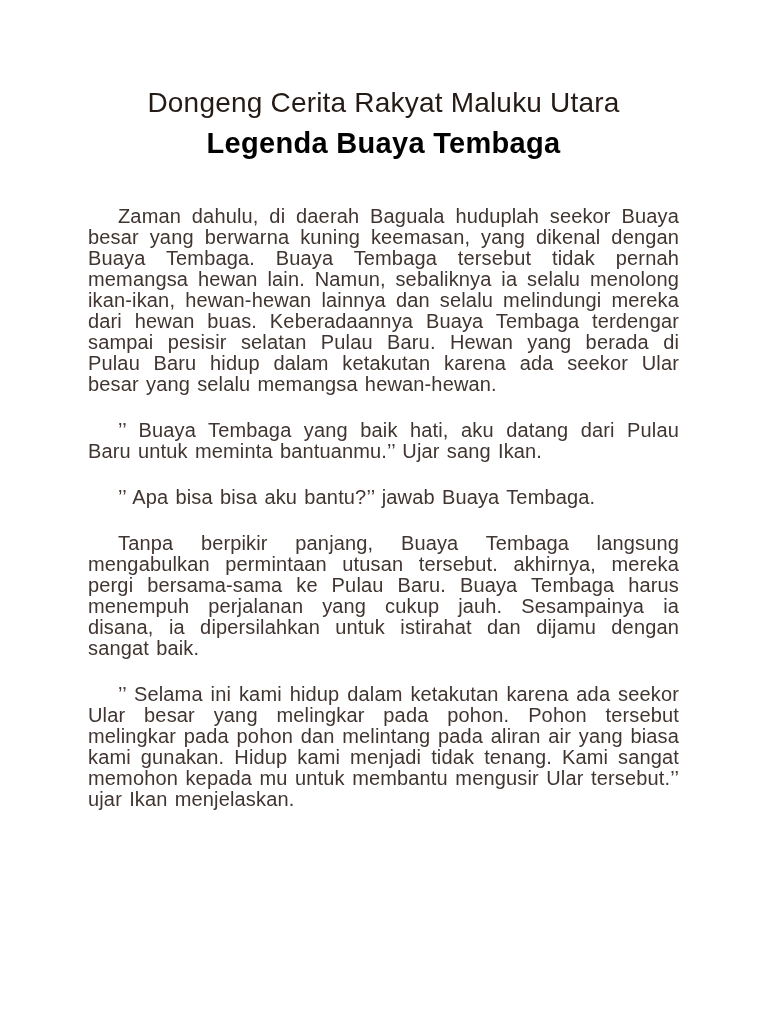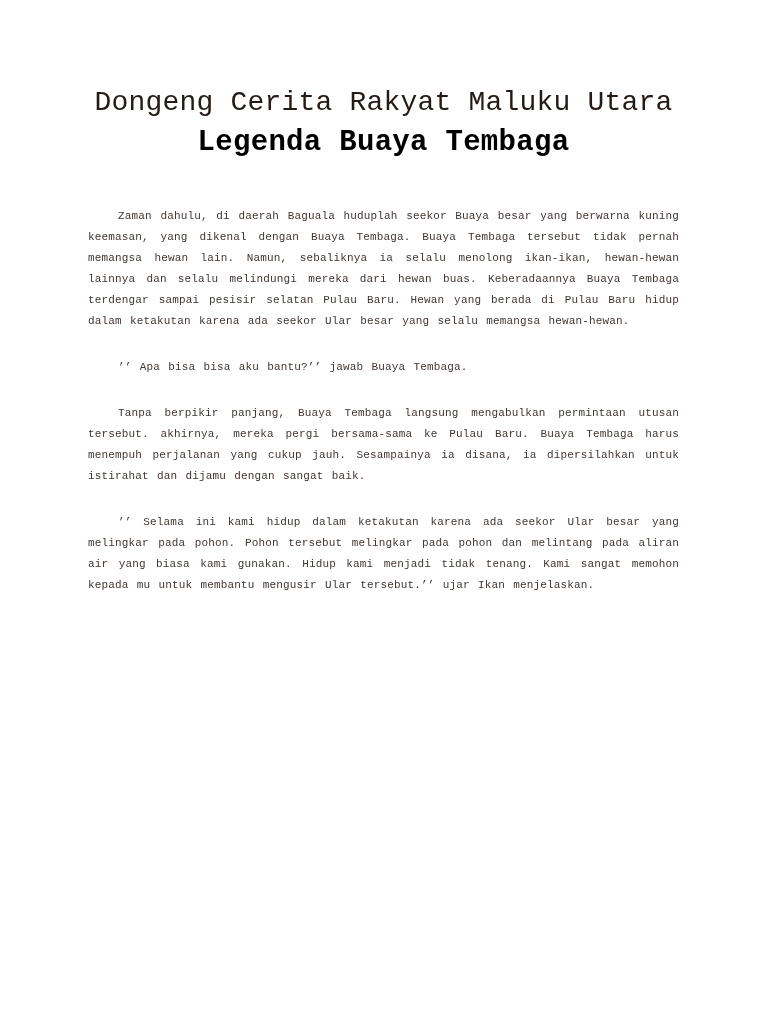--- a/index.html
+++ b/index.html
@@ -6,21 +6,21 @@
     margin: 0;
     padding: 0;
     background: #ffffff;
   }
   .page {
     position: relative;
     width: 768px;
     height: 1024px;
     background: #ffffff;
     overflow: hidden;
-    font-family: Liberation Mono, monospace;
+    font-family: Liberation Sans, sans-serif;
   }
   .content {
     position: absolute;
     left: 88px;
     top: 0;
     width: 591px;
   }
   .title {
     margin: 84px 0 0 0;
     font-size: 28px;
@@ -37,37 +37,38 @@
     line-height: 38px;
     letter-spacing: 0.3px;
     text-align: center;
     color: #000000;
   }
   .story {
     margin-top: 44px;
   }
   .story p {
     margin: 0 0 25px 0;
-    font-size: 11px;
+    font-size: 20px;
     line-height: 21px;
     color: #403531;
     text-align: justify;
     text-indent: 30px;
     word-spacing: 1.5px;
     letter-spacing: 0.15px;
   }
 </style>
 </head>
 <body>
 
 <div class="page">
   <div class="content">
     <h1 class="title">Dongeng Cerita Rakyat Maluku Utara</h1>
     <h2 class="subtitle">Legenda Buaya Tembaga</h2>
 
     <div class="story">
       <p>Zaman dahulu, di daerah Baguala huduplah seekor Buaya besar yang berwarna kuning keemasan, yang dikenal dengan Buaya Tembaga. Buaya Tembaga tersebut tidak pernah memangsa hewan lain. Namun, sebaliknya ia selalu menolong ikan-ikan, hewan-hewan lainnya dan selalu melindungi mereka dari hewan buas. Keberadaannya Buaya Tembaga terdengar sampai pesisir selatan Pulau Baru. Hewan yang berada di Pulau Baru hidup dalam ketakutan karena ada seekor Ular besar yang selalu memangsa hewan-hewan.</p>
+      <p>’’ Buaya Tembaga yang baik hati, aku datang dari Pulau Baru untuk meminta bantuanmu.’’ Ujar sang Ikan.</p>
       <p>’’ Apa bisa bisa aku bantu?’’ jawab Buaya Tembaga.</p>
       <p>Tanpa berpikir panjang, Buaya Tembaga langsung mengabulkan permintaan utusan tersebut. akhirnya, mereka pergi bersama-sama ke Pulau Baru. Buaya Tembaga harus menempuh perjalanan yang cukup jauh. Sesampainya ia disana, ia dipersilahkan untuk istirahat dan dijamu dengan sangat baik.</p>
       <p>’’ Selama ini kami hidup dalam ketakutan karena ada seekor Ular besar yang melingkar pada pohon. Pohon tersebut melingkar pada pohon dan melintang pada aliran air yang biasa kami gunakan. Hidup kami menjadi tidak tenang. Kami sangat memohon kepada mu untuk membantu mengusir Ular tersebut.’’ ujar Ikan menjelaskan.</p>
     </div>
   </div>
 </div>
 
 </body></html>

